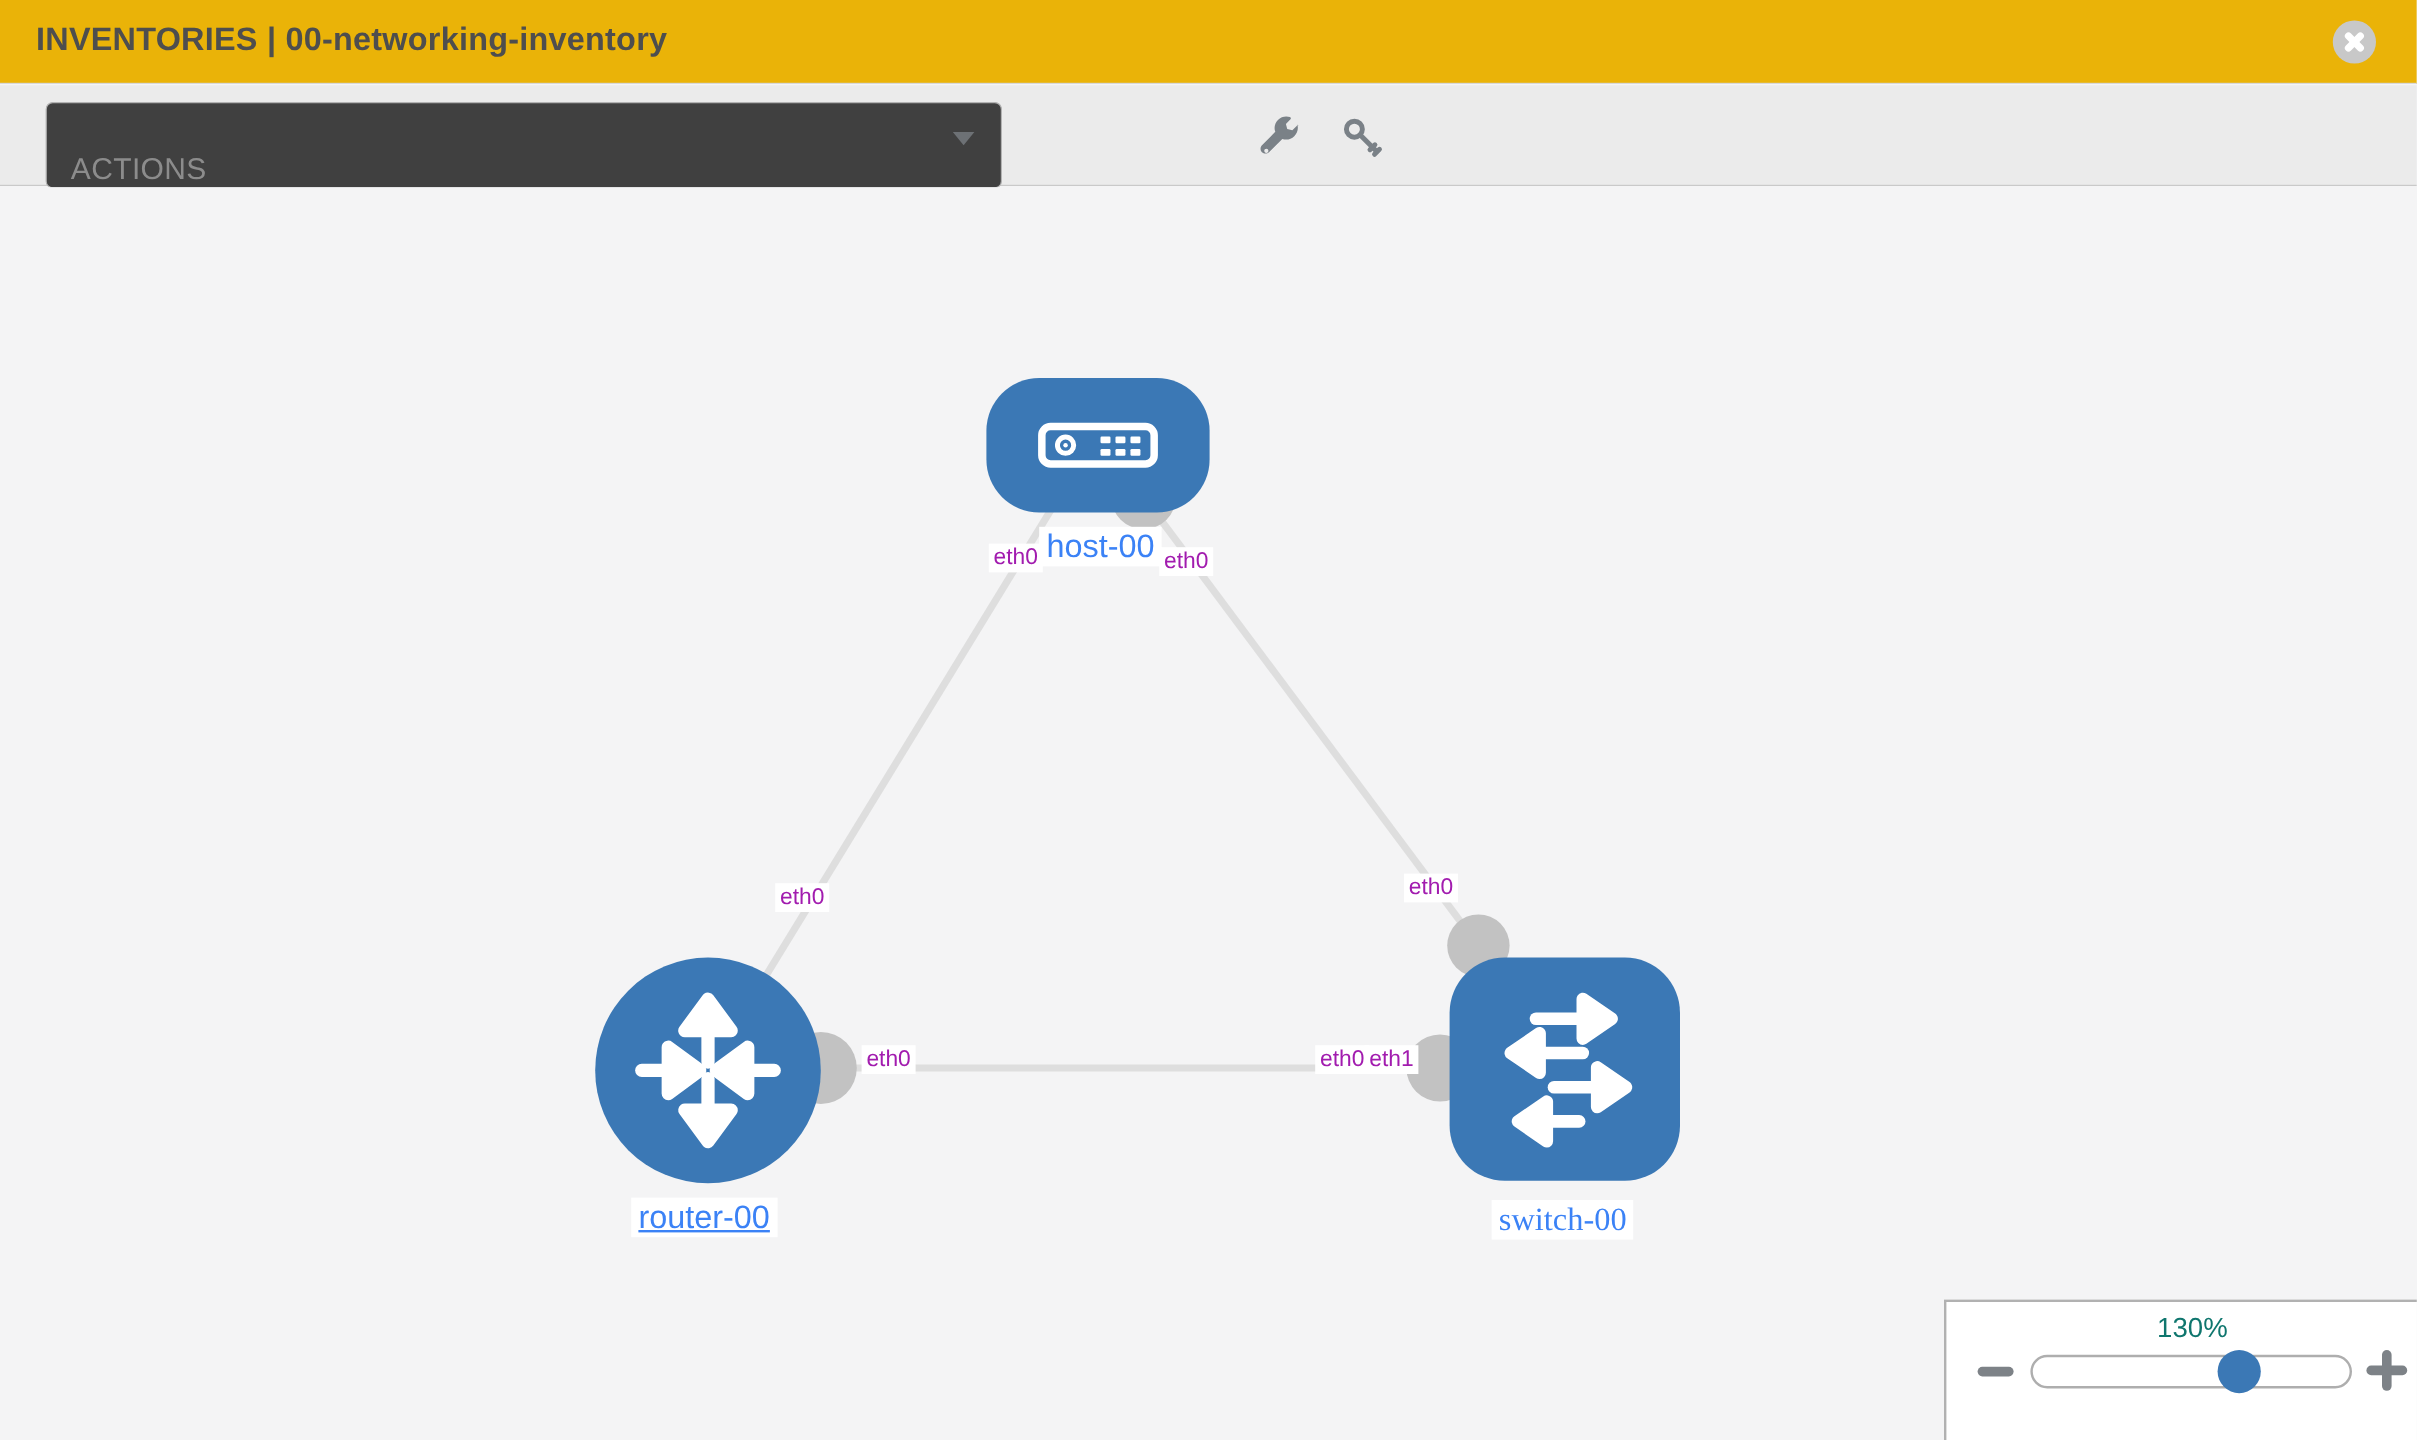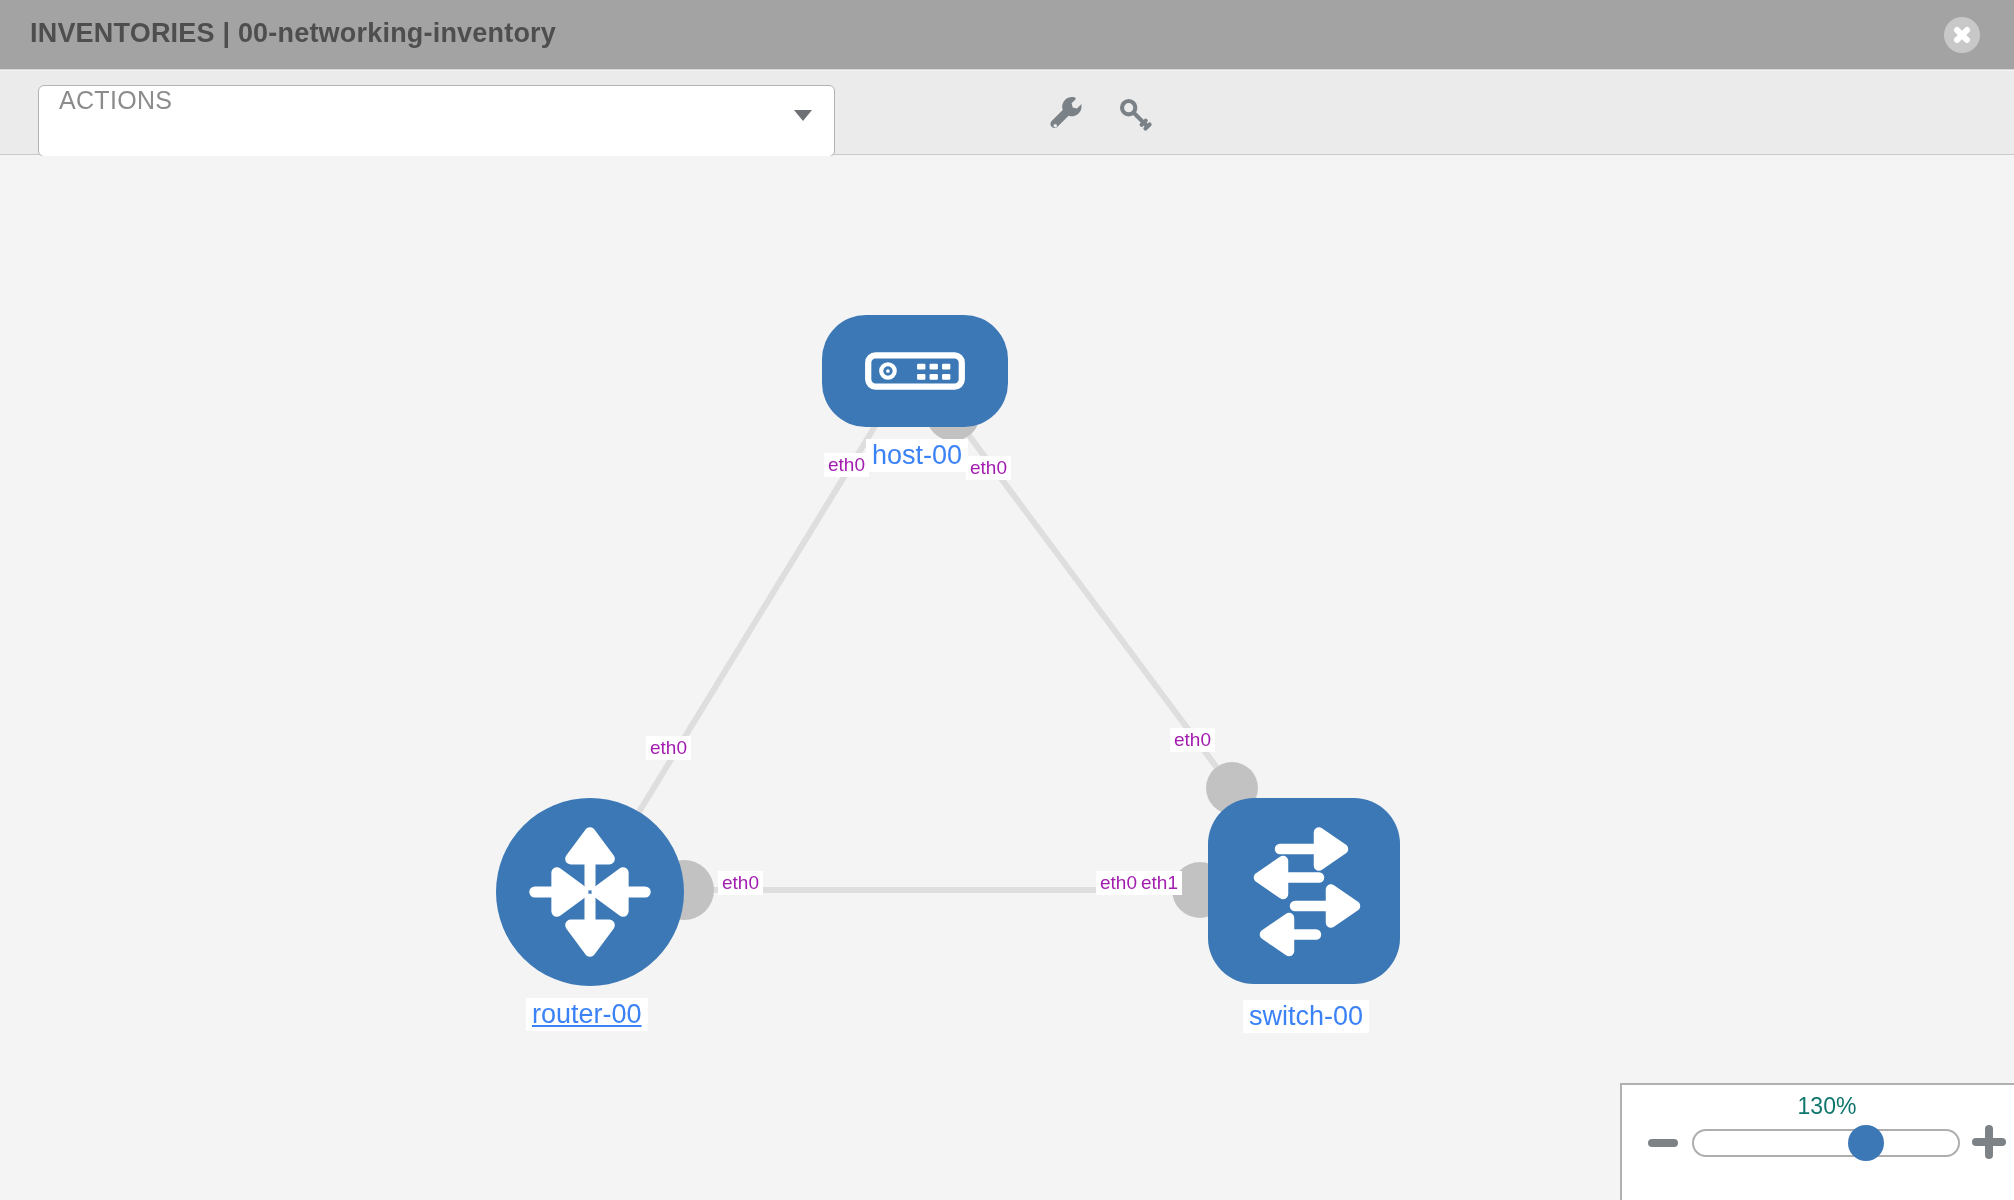--- a/index.html
+++ b/index.html
@@ -1,29 +1,29 @@
 <!DOCTYPE html>
 <html><head>
 <meta charset="utf-8">
 <style>
   * { margin:0; padding:0; box-sizing:border-box; }
   html,body { width:2014px; height:1200px; overflow:hidden; }
   body { font-family:"Liberation Sans", sans-serif; background:#f4f4f5; position:relative; }
 
   
-  .header { position:absolute; top:0; left:0; width:2014px; height:70px; background:#a3a3a3; border-bottom:1px solid #d8d8d8; }
+  .header { position:absolute; top:0; left:0; width:2014px; height:70px; background:#eab308; border-bottom:1px solid #d8d8d8; }
   .header-title { position:absolute; left:30px; top:18px; font-size:27px; font-weight:700; color:#4e4e4e; letter-spacing:0.2px; }
   .close-btn { position:absolute; right:34px; top:17px; width:36px; height:36px; border-radius:50%; background:#c8c8c8; cursor:pointer; }
   .close-btn .bar { position:absolute; left:8px; top:15px; width:20px; height:6px; border-radius:3px; background:#ffffff; }
   .close-btn .bar.b1 { transform:rotate(45deg); }
   .close-btn .bar.b2 { transform:rotate(-45deg); }
 
   
   .toolbar { position:absolute; top:71px; left:0; width:2014px; height:84px; background:#ebebeb; border-bottom:1px solid #c9c9c9; }
-  .select-box { position:absolute; top:14px; height:72px; background:#ffffff; border:1px solid #b3b3b3; border-radius:6px; display:flex; align-items:flex-start; padding:0 20px; }
+  .select-box { position:absolute; top:14px; height:72px; background:#404040; border:1px solid #b3b3b3; border-radius:6px; display:flex; align-items:flex-end; padding:0 20px; }
   .select-box.actions { left:38px;  width:797px; }
   .select-box.search  { left:1183px; width:789px; }
   .select-label { font-size:25px; color:#8c8c8c; letter-spacing:0.3px; }
   .caret { position:absolute; right:22px; top:24px; width:0; height:0; border-left:9px solid transparent; border-right:9px solid transparent; border-top:11px solid #6d7175; }
   .tool-icon { position:absolute; top:24px; width:38px; height:38px; cursor:pointer; }
   .tool-icon.wrench { left:1048px; }
   .tool-icon.key    { left:1116px; }
 
   
   .canvas { position:absolute; top:156px; left:0; width:2014px; height:1044px; background:#f4f4f5; }
@@ -40,21 +40,21 @@
 
   .lbl.host-name    { left:866px;  top:283px; }
   .lbl.host-eth-l   { left:824px;  top:297px; }
   .lbl.host-eth-r   { left:966px;  top:300px; }
   .lbl.rh-eth       { left:646px;  top:580px; }
   .lbl.sh-eth       { left:1170px; top:572px; }
   .lbl.rs-eth-l     { left:718px;  top:715px; }
   .lbl.rs-eth-back  { left:1096px; top:715px; }
   .lbl.rs-eth-front { left:1118px; top:715px; z-index:4;margin-left:19px; }
   .lbl.router-name  { left:526px;  top:842px;text-decoration:underline; }
-  .lbl.switch-name  { left:1243px; top:844px; }
+  .lbl.switch-name  { left:1243px; top:844px;font-family:Liberation Serif, serif; }
 
   
   .zoom-panel { position:absolute; left:1620px; top:1083px; width:400px; height:130px; background:#ffffff; border:2px solid #b1b1b1; z-index:5; }
   .zoom-level { position:absolute; left:140px; top:8px; width:130px; text-align:center; font-size:23px; color:#0f766e; }
   .zoom-minus { position:absolute; left:26px; top:54px; width:30px; height:8px; border-radius:4px; background:#7d8287; cursor:pointer; }
   .zoom-plus  { position:absolute; left:350px; top:40px; width:34px; height:34px; cursor:pointer; }
   .zoom-plus .h { position:absolute; left:0; top:13px; width:34px; height:8px; border-radius:4px; background:#7d8287; }
   .zoom-plus .v { position:absolute; left:13px; top:0; width:8px; height:34px; border-radius:4px; background:#7d8287; }
   .zoom-track { position:absolute; left:70px; top:44px; width:268px; height:28px; border:2px solid #aeaeae; border-radius:14px; background:#ffffff; cursor:pointer; }
   .zoom-handle { position:absolute; left:154px; top:-6px; width:36px; height:36px; border-radius:50%; background:#3b78b5; cursor:pointer; }

